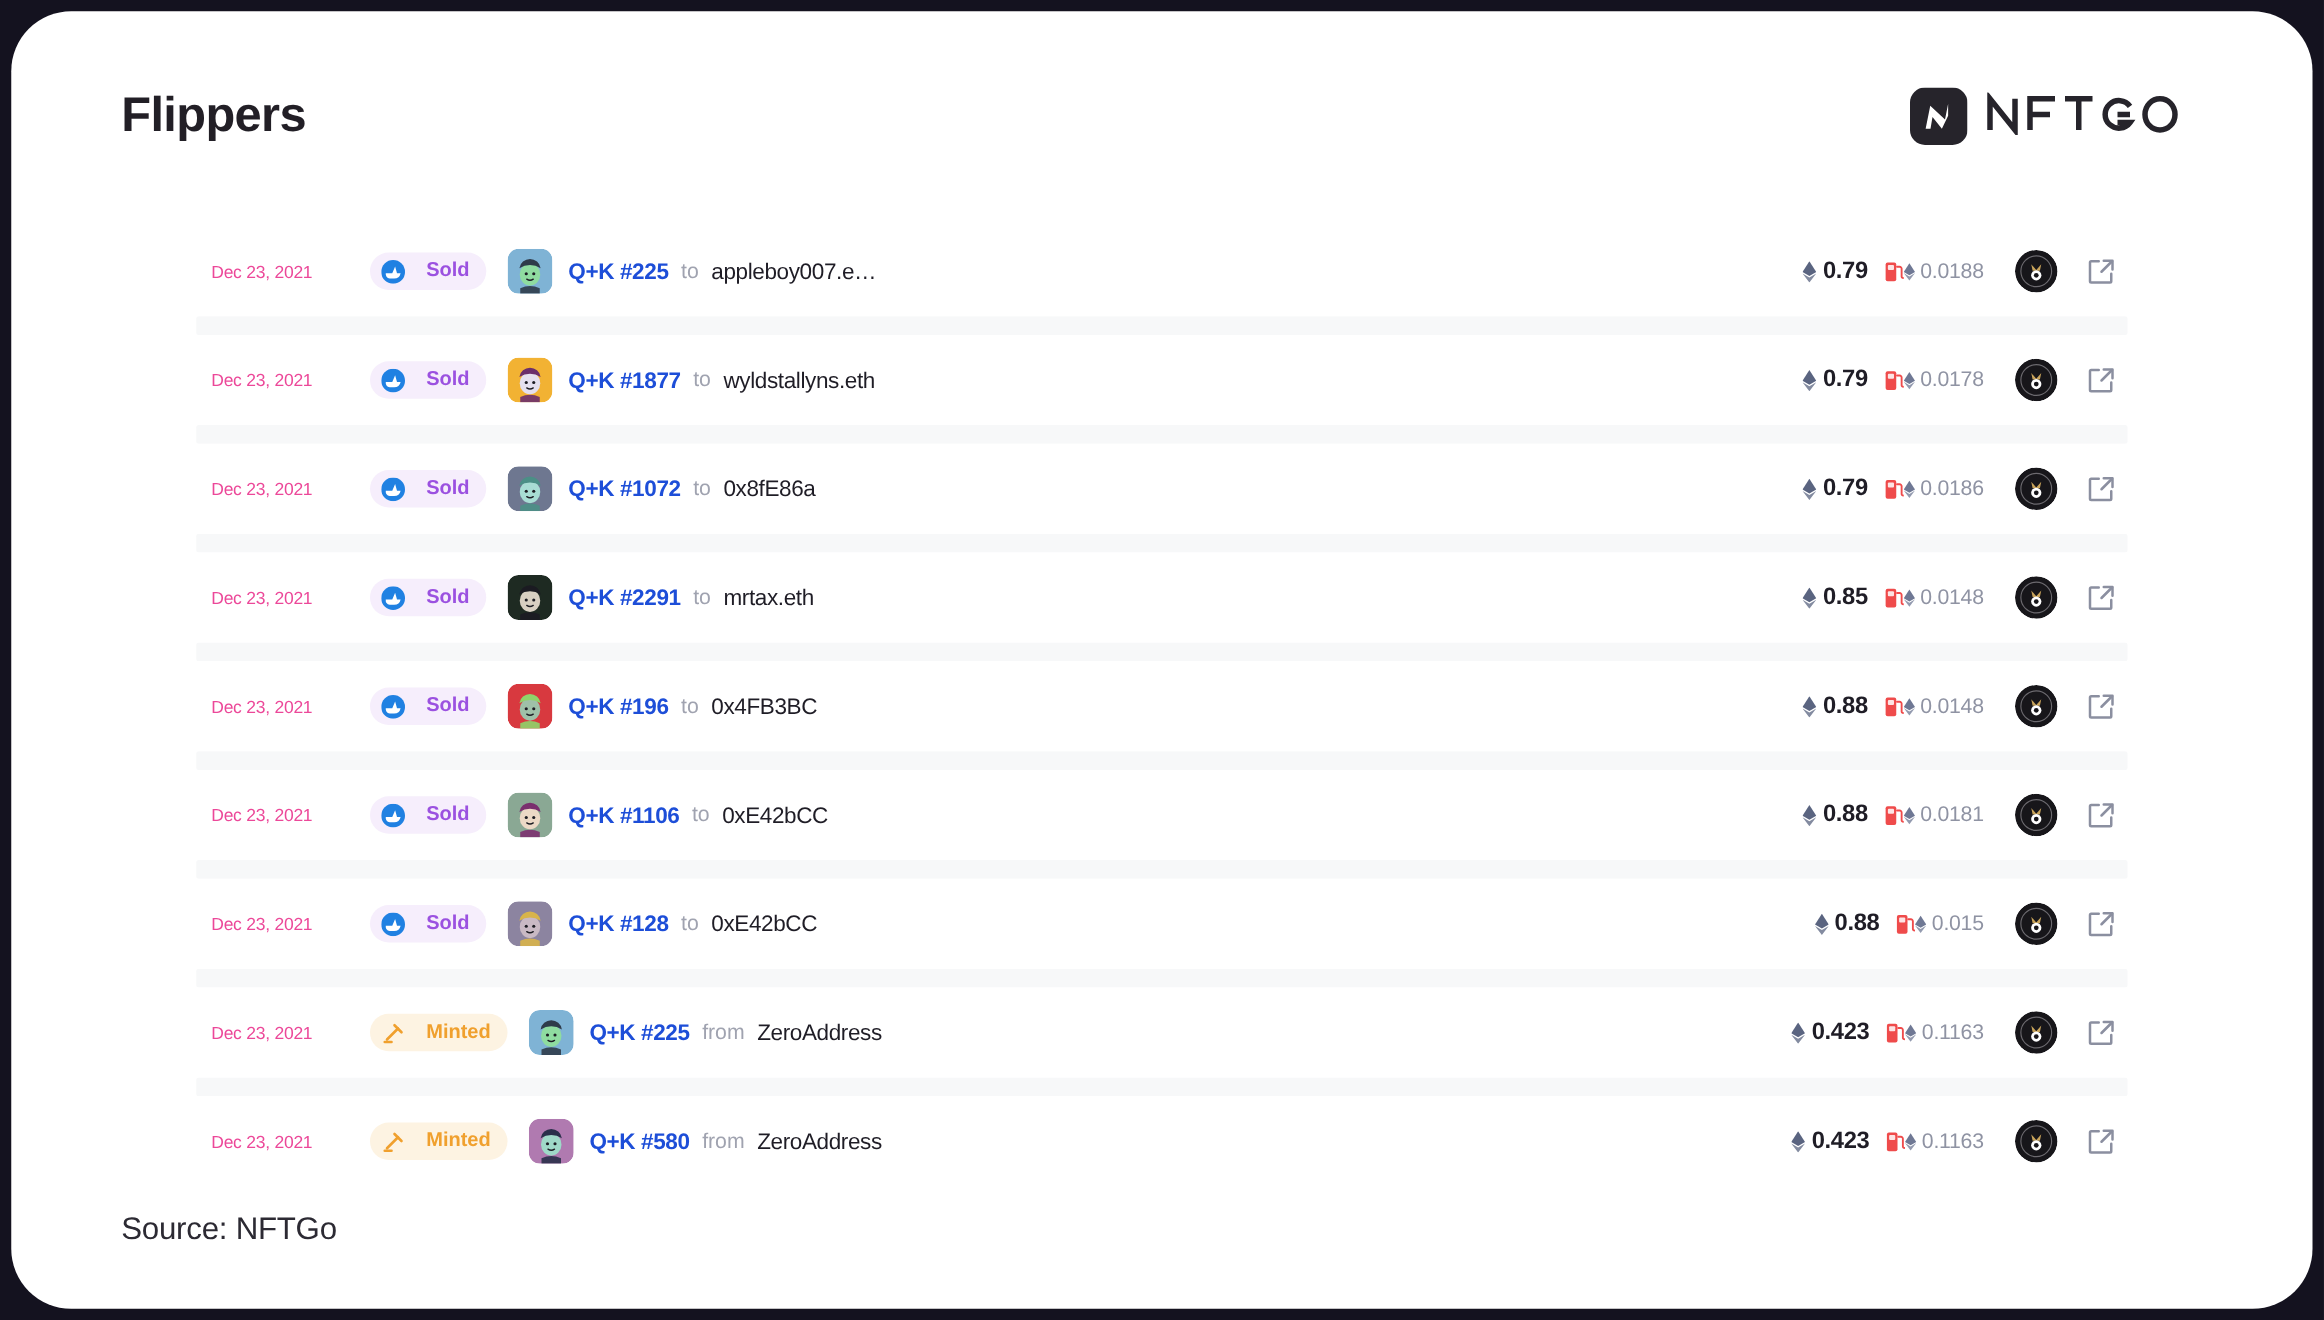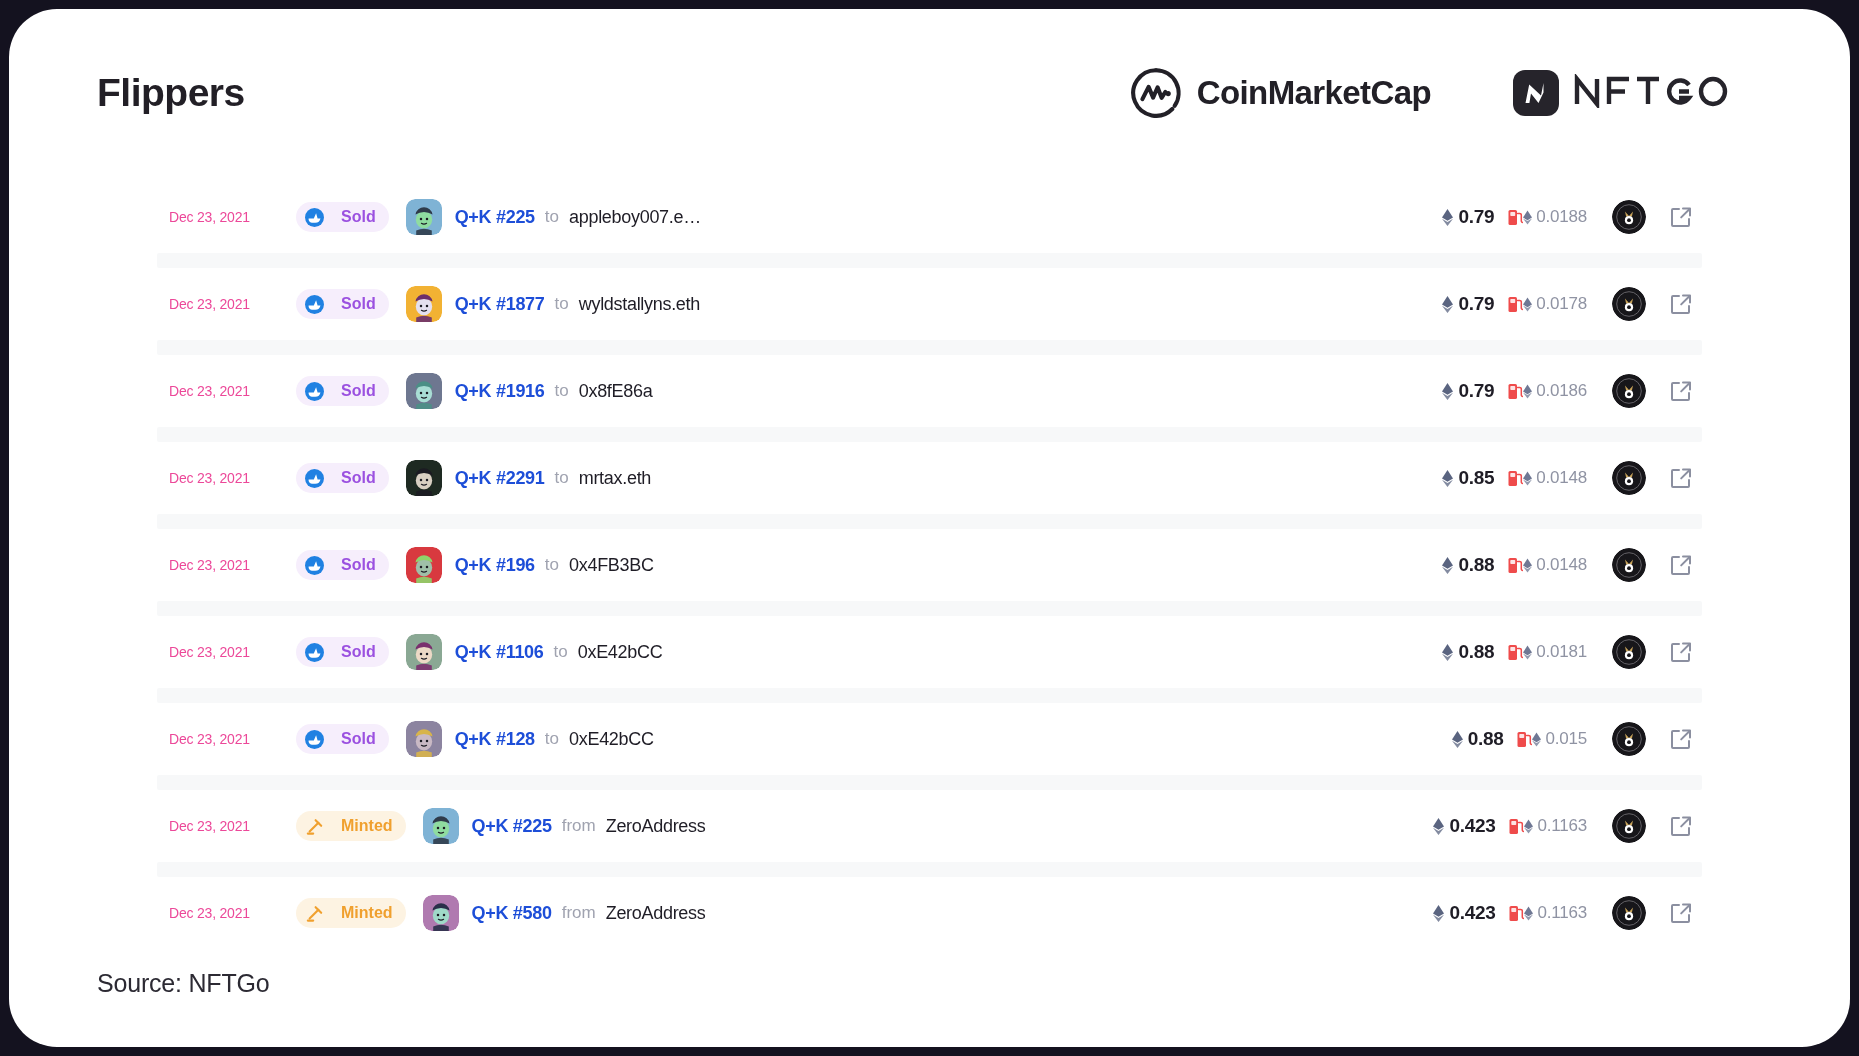--- a/index.html
+++ b/index.html
@@ -28,21 +28,21 @@
     background: #ffffff;
     border-radius: 48px;
     overflow: hidden;
   }
 
   
   .header {
     position: absolute;
     top: 48px;
     left: 0;
-    right: 16px;
+    right: 1px;
     height: 72px;
     display: flex;
     align-items: center;
     padding: 0 76px 0 88px;
     text-align: center;
   }
 
   .page-title {
     font-size: 39px;
     font-weight: 700;
@@ -225,31 +225,20 @@
 <body>
 
 <div id="root">
   <div class="card">
 
     <div class="header">
       <div class="page-title">Flippers</div>
 
       <div class="header-spacer"></div>
 
-      <div class="brand-cmc">
-        <span>
-          <svg class="cmc-mark" viewBox="0 0 52 52" aria-hidden="true">
-            <path d="M26 3.2A22.8 22.8 0 1 0 42.3 42" fill="none" stroke="#222027" stroke-width="4.1" stroke-linecap="round"></path>
-            <path d="M26 3.2A22.8 22.8 0 0 1 44.6 38.9" fill="none" stroke="#222027" stroke-width="4.1" stroke-linecap="round"></path>
-            <path d="M12.4 32.1 18.6 19.8 23.1 30.6 27.6 20.3 31.6 30.8 35.4 24.9" fill="none" stroke="#222027" stroke-width="4.1" stroke-linecap="round" stroke-linejoin="round"></path>
-            <circle cx="38.2" cy="26.6" r="2.6" fill="#222027"></circle>
-          </svg>
-        </span>
-        <span class="cmc-word">CoinMarketCap</span>
-      </div>
 
       <div class="brand-nftgo">
         <span>
           <svg class="nftgo-mark" viewBox="0 0 46 46" aria-hidden="true">
             <rect x="0" y="0" width="46" height="46" rx="12" fill="#26242b"></rect>
             <path d="M12.5 33 L16.2 14.5 L28 25.5 L30.5 13 L30.5 22.5 L25.5 33 L18 23.5 L16.4 33 Z" fill="#ffffff"></path>
           </svg>
         </span>
         <span class="nftgo-word">
           <svg width="185" height="34" viewBox="0 0 185 34" aria-hidden="true">
@@ -393,21 +382,21 @@
             <svg viewBox="0 0 36 36" aria-hidden="true">
               <rect width="36" height="36" rx="9" fill="#6e7790"></rect>
               <ellipse cx="18" cy="20.5" rx="8.2" ry="9" fill="#a8ddd4"></ellipse>
               <path d="M9.5 15.5 a8.6 8.6 0 0 1 17 0 q-4 -2.6 -8.5 -2.6 t-8.5 2.6z" fill="#4b8f86"></path>
               <circle cx="15" cy="20" r="1.25" fill="#1d1d24"></circle>
               <circle cx="21" cy="20" r="1.25" fill="#1d1d24"></circle>
               <path d="M15.4 24.3 q2.6 1.7 5.2 0" fill="none" stroke="#1d1d24" stroke-width="1.1" stroke-linecap="round"></path>
               <path d="M10.2 31.5 q7.8 -3.4 15.6 0 v4.5 h-15.6z" fill="#4b8f86" opacity="0.9"></path>
             </svg>
           </span>
-          <span class="cell-name">Q+K #1916</span>
+          <span class="cell-name">Q+K #1072</span>
           <span class="cell-prep">to</span>
           <span class="cell-party">0x8fE86a</span>
           <span class="row-spacer"></span>
           <span class="right-group">
             <svg class="eth-icon" viewBox="0 0 11 17" aria-hidden="true">
               <path d="M5.5 0 L11 8.6 L5.5 11.8 L0 8.6 Z" fill="#5a6480"></path>
               <path d="M5.5 12.9 L11 9.7 L5.5 17 L0 9.7 Z" fill="#5a6480" opacity="0.75"></path>
             </svg>
             <span class="price">0.79</span>
             <svg class="gas-icon" viewBox="0 0 15 17" aria-hidden="true">

